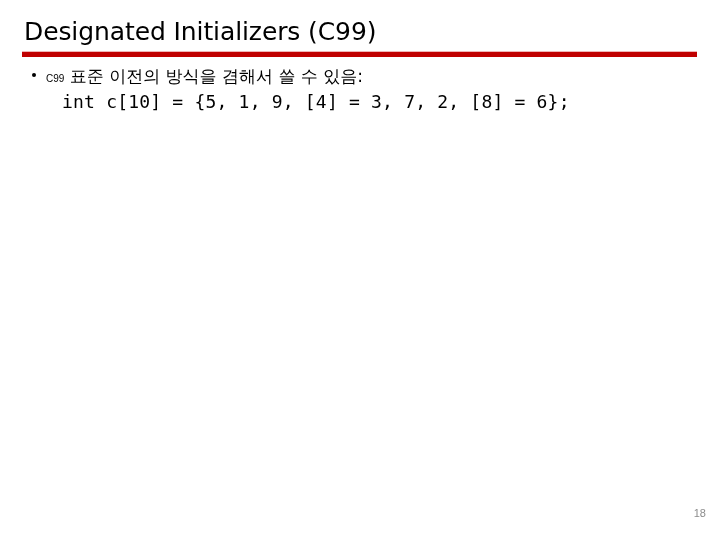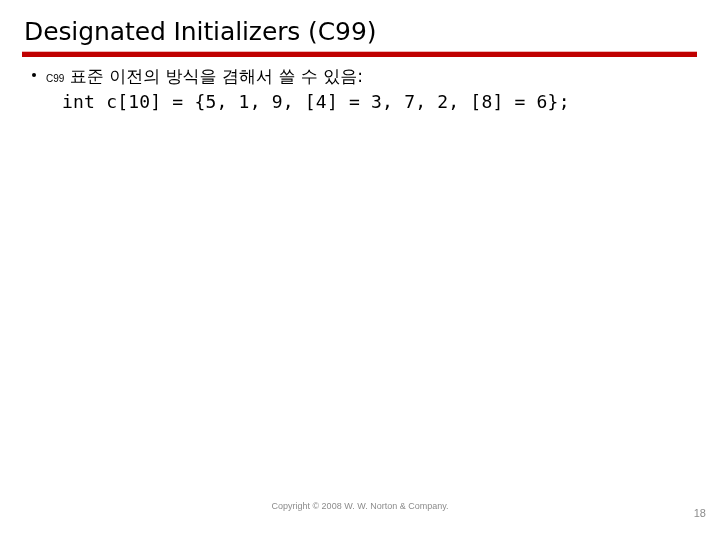--- a/index.html
+++ b/index.html
@@ -159,18 +159,17 @@
       <span class="bullet-text"><span class="mono-inline">C99</span><span> 표준 이전의 방식을 겸해서 쓸 수 있음:</span></span>
     </div>
 
     <div class="code-row">
       <div class="code-text">int c[10] = {5, 1, 9, [4] = 3, 7, 2, [8] = 6};</div>
     </div>
 
   </div>
 
   <div class="footer">
-    <div>Copyright © 2008 W. W. Norton &amp; Company.</div>
   </div>
 
   <div class="page-number">18</div>
 
 </div>
 
 </body></html>

